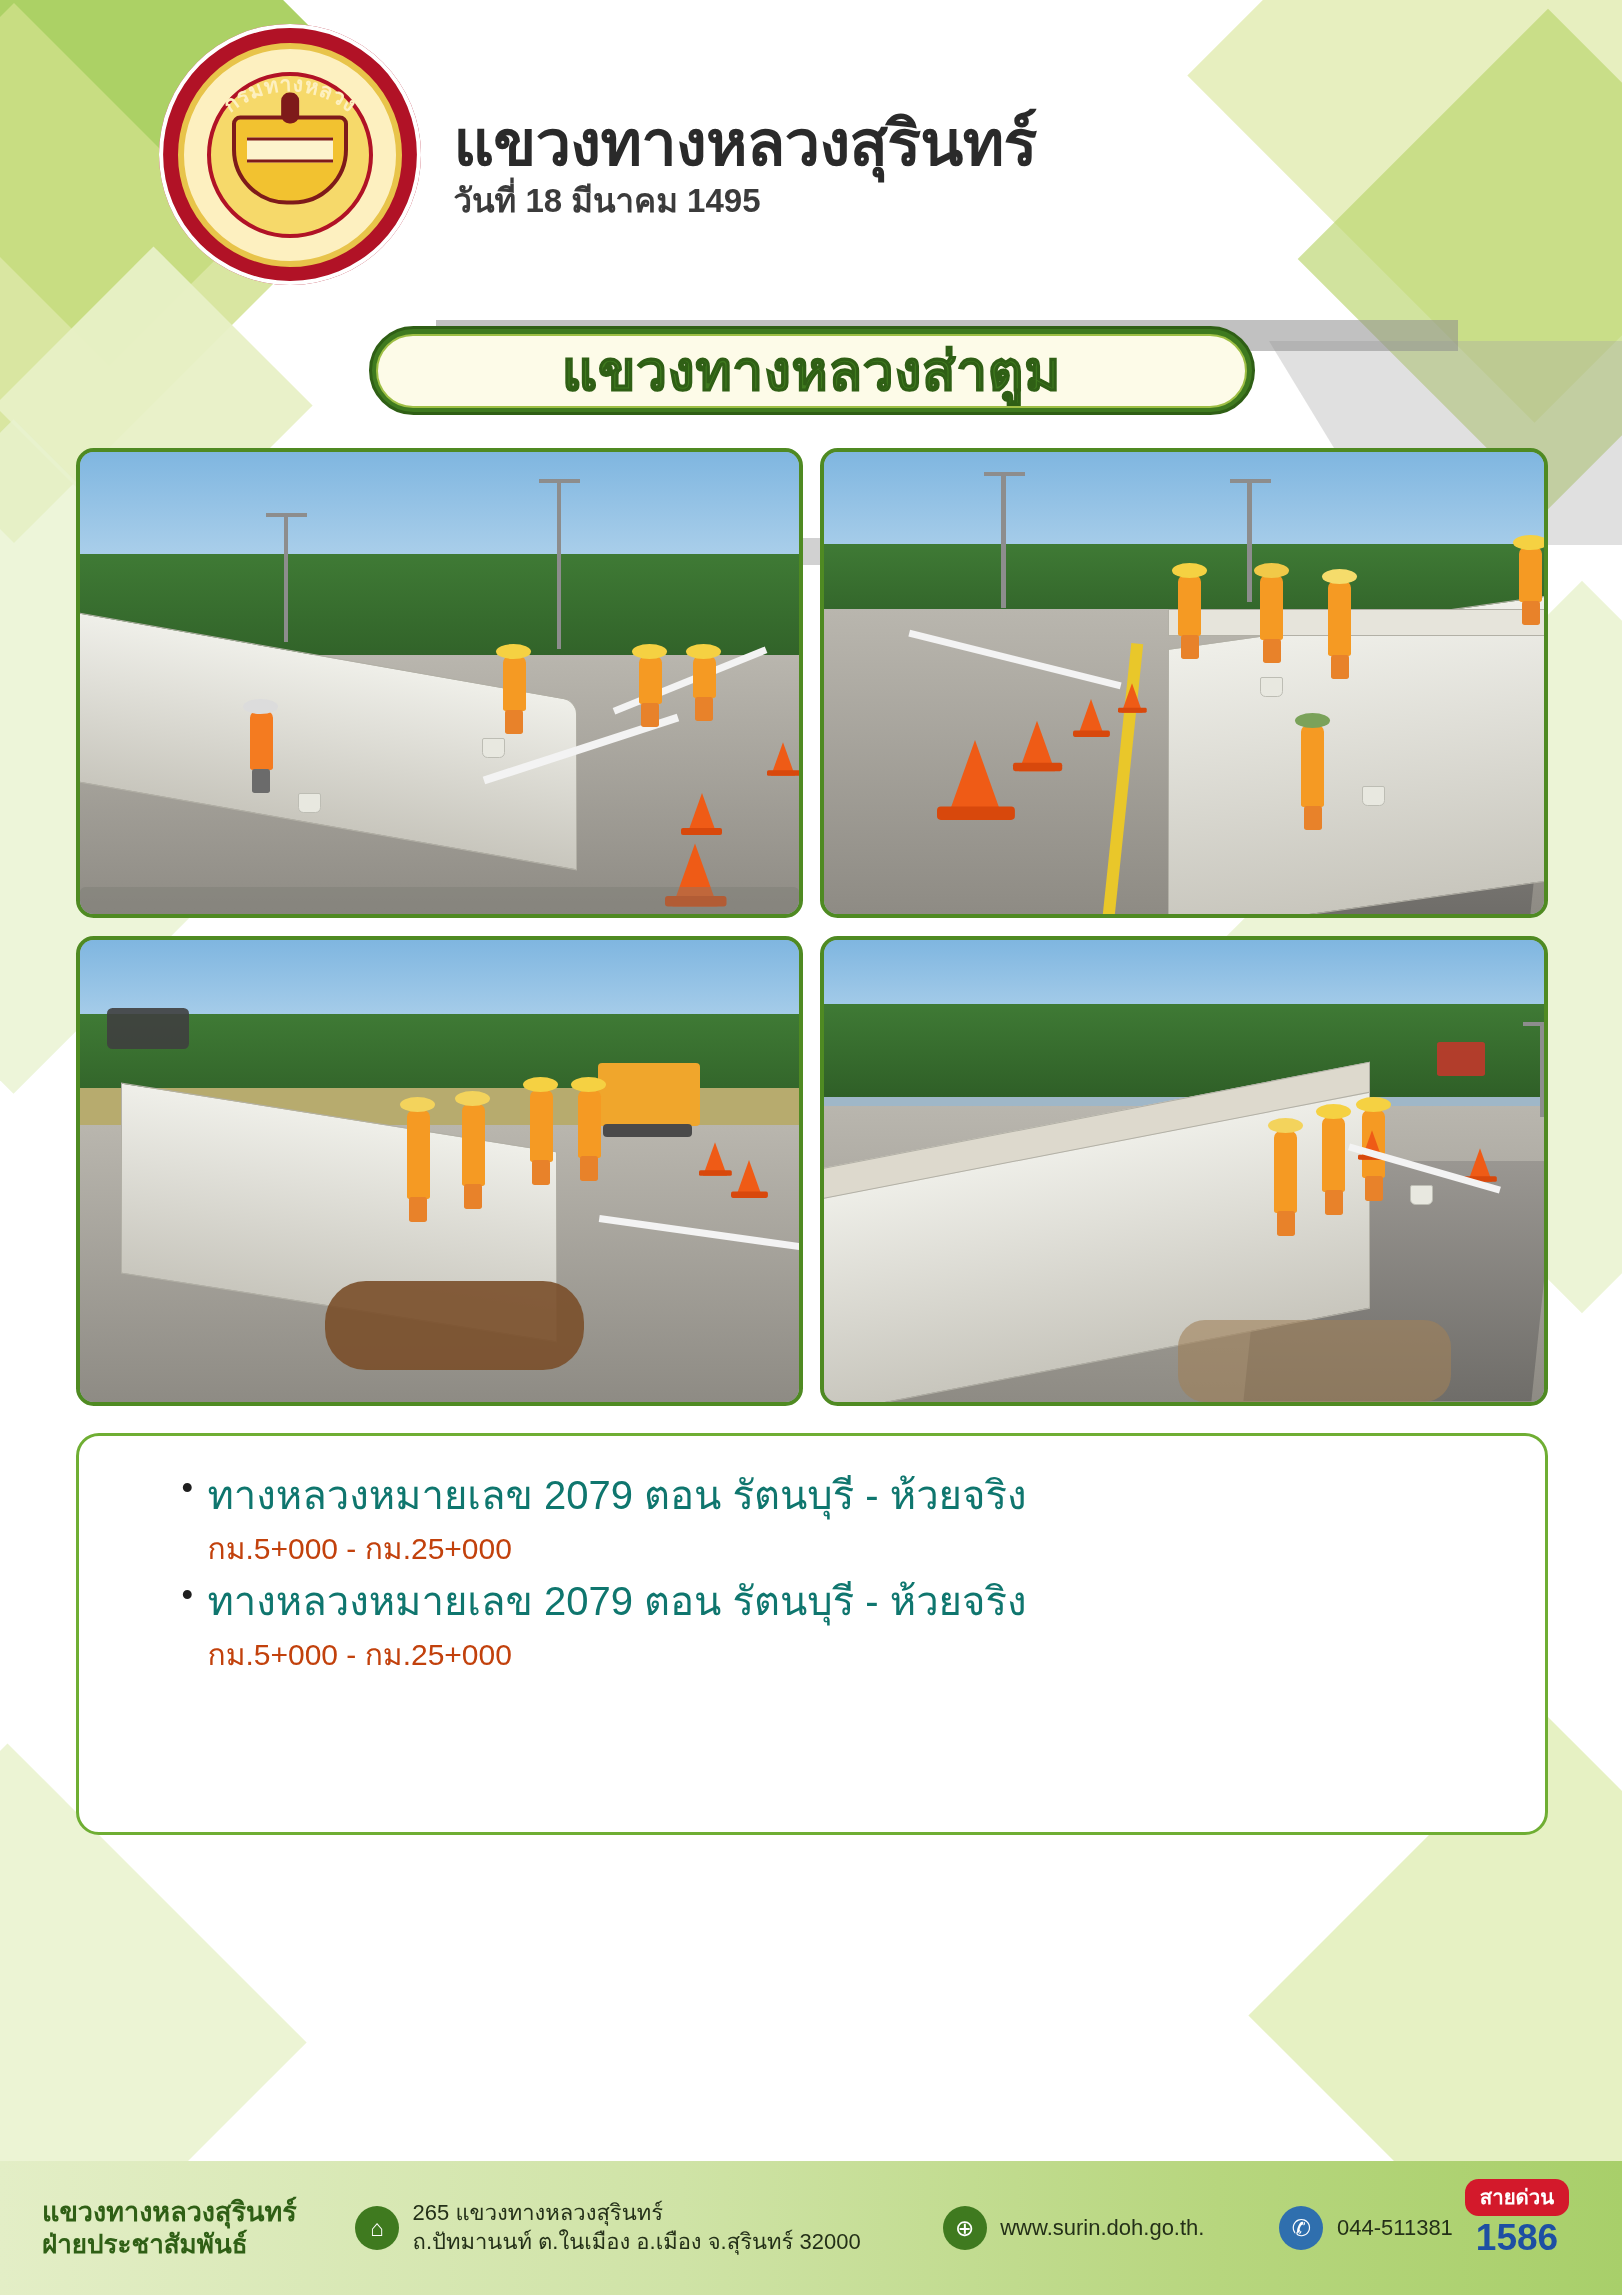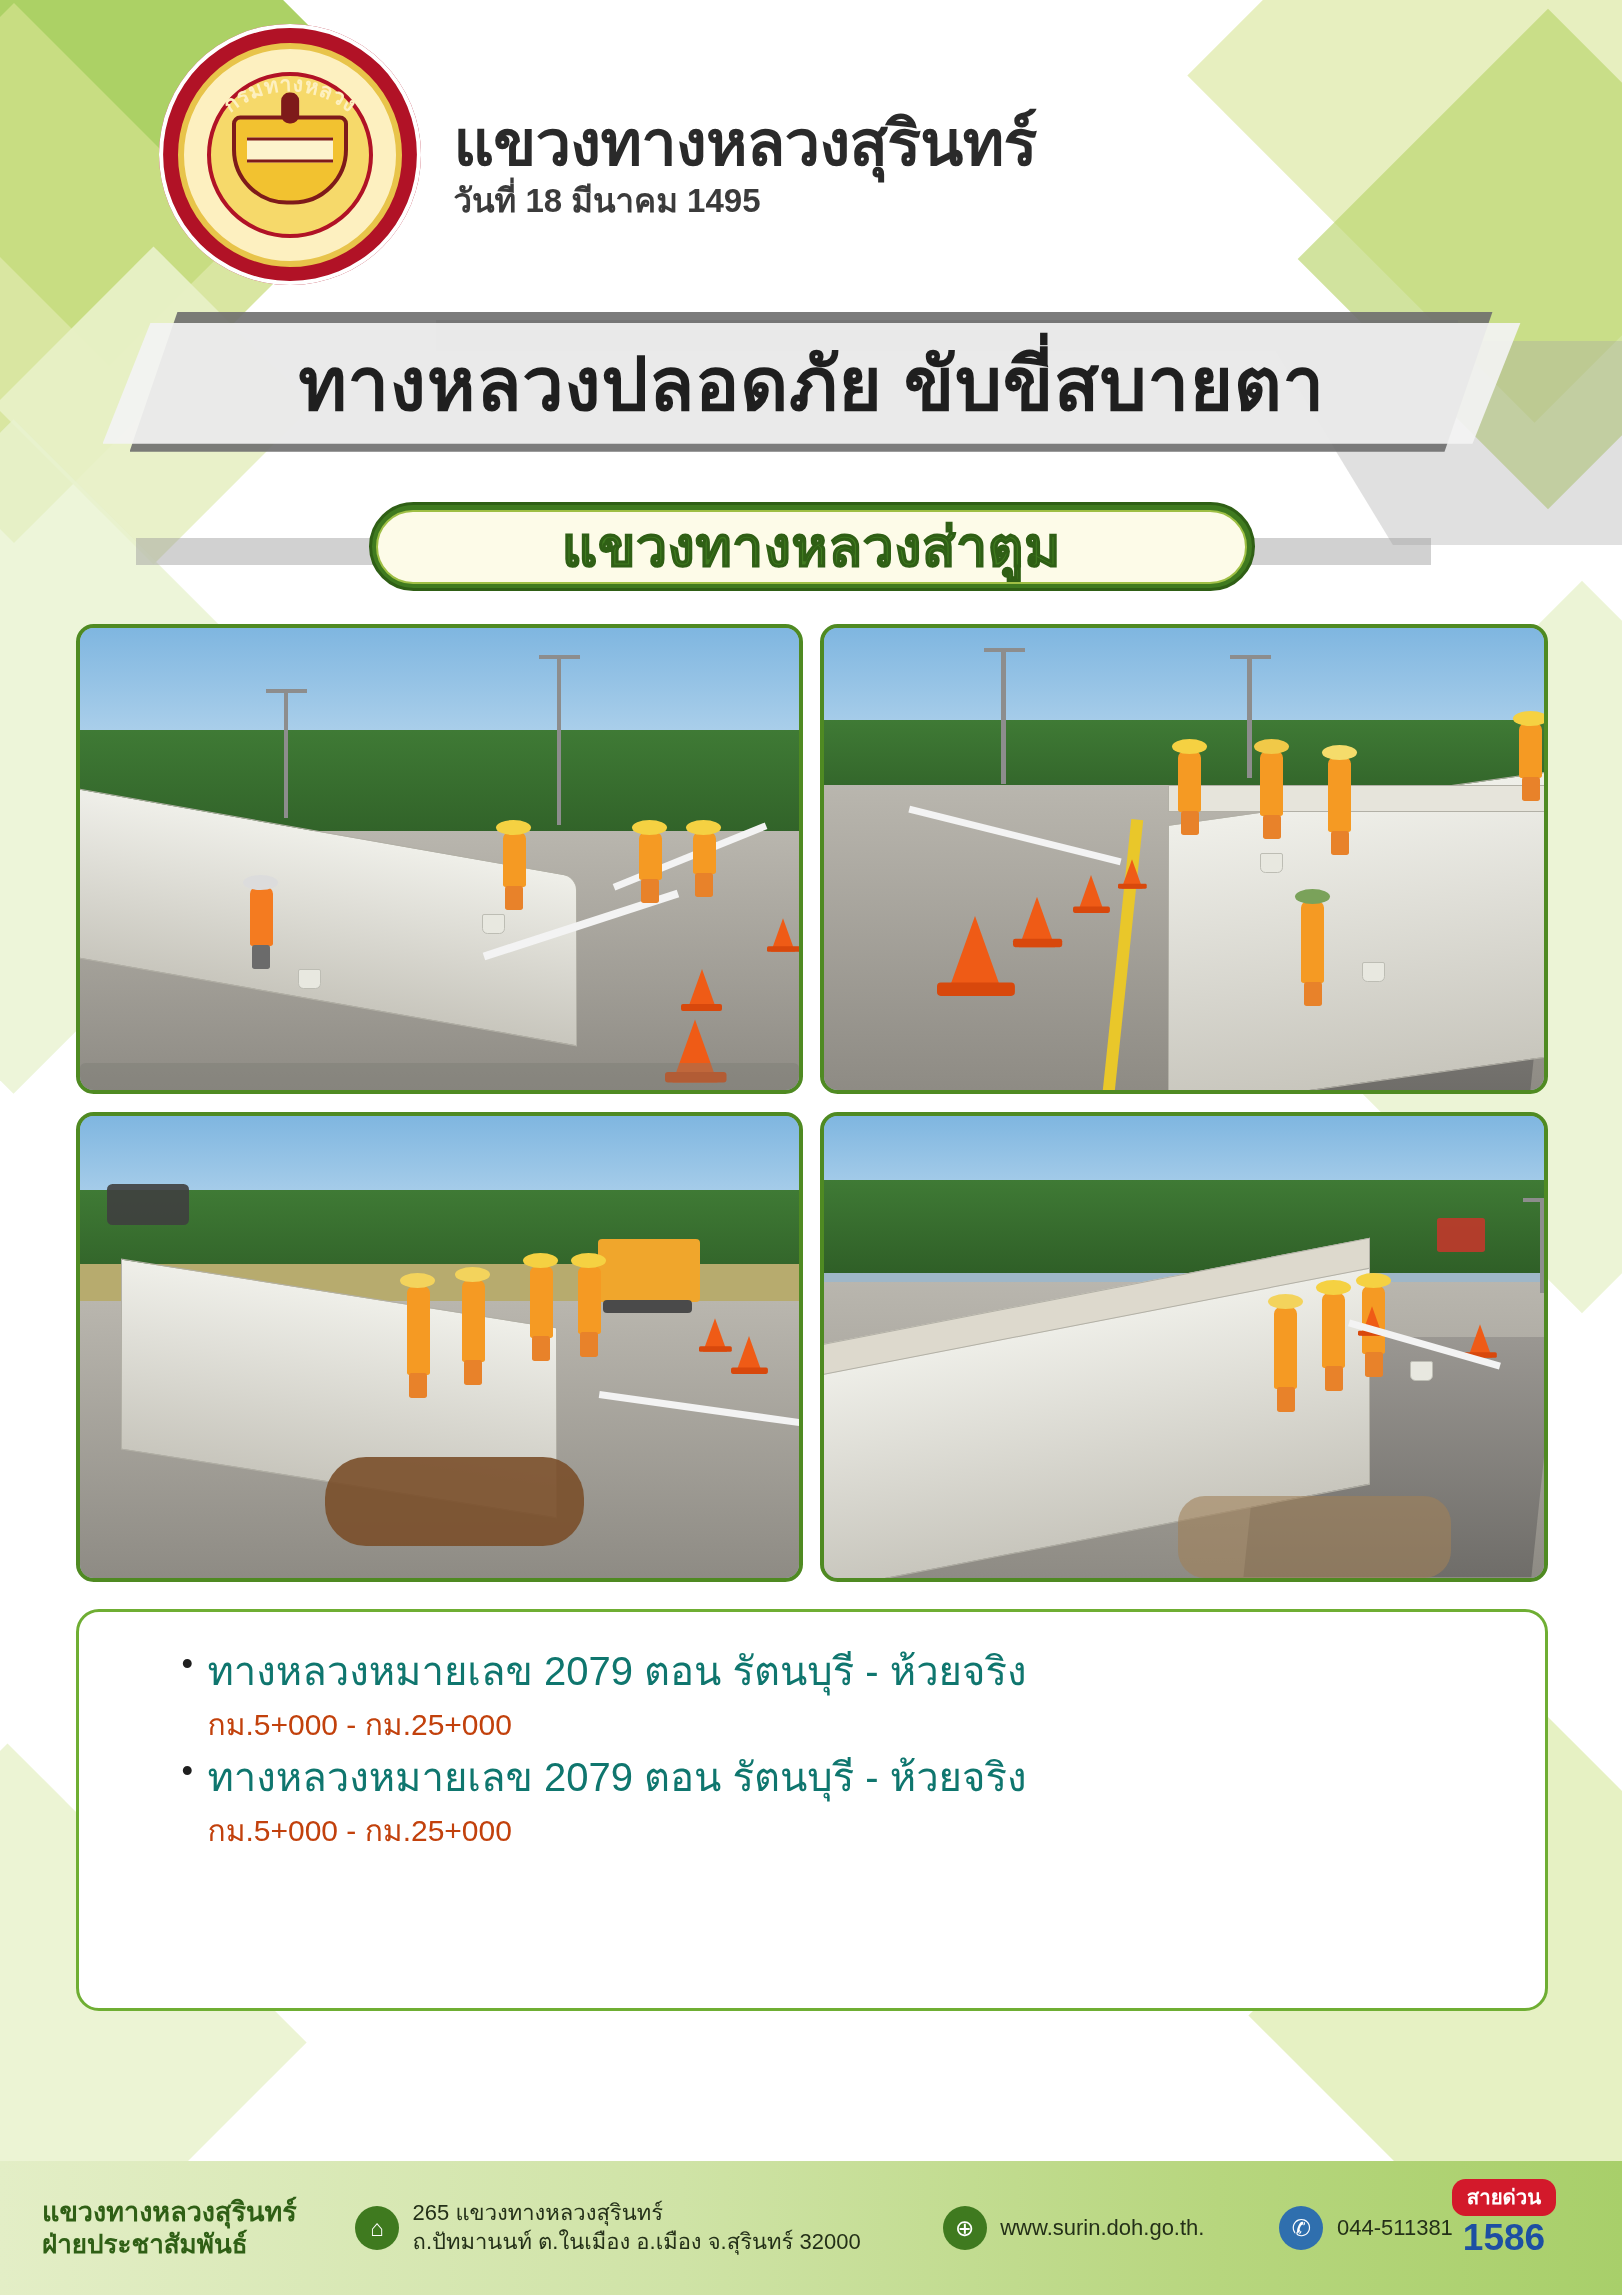--- a/index.html
+++ b/index.html
@@ -300,21 +300,21 @@
   .f-item { display: flex; align-items: center; margin-left: 27px; }
   .f-circle {
     width: 44px; height: 44px; border-radius: 50%;
     background: #3f7a1f; color: #fff;
     display: flex; align-items: center; justify-content: center;
     font-size: 23px; flex: 0 0 auto;
   }
   .f-circle.blue { background: #2f6fae; }
   .f-text { margin-left: 13.6px; font-size: 22px; color: #243018; line-height: 1.3; }
   .hotline {
-    position: absolute; right: 44px; top: 17.7px;
+    position: absolute; right: 31px; top: 17.7px;
     width: 150px; text-align: center;
   }
   .hotline .tag {
     display: inline-block;
     background: #d3192b; color: #fff;
     font-size: 20.4px; font-weight: bold;
     padding: 2.7px 15px; border-radius: 13.6px;
   }
   .hotline .num {
     font-size: 37px; font-weight: bold; color: #1d4fa3; margin-top: 1.4px;
@@ -352,25 +352,20 @@
           </defs>
         <text><textPath href="#arcp" startOffset="50%" text-anchor="middle">กรมทางหลวง</textPath></text>
       </svg>
     </div>
     <div class="header-text">
       <div class="h-title">แขวงทางหลวงสุรินทร์</div>
       <div class="h-sub2">วันที่ 18 มีนาคม 1495</div>
     </div>
   </div>
 
-  <div class="slogan-wrap">
-    <div class="slogan-bar dark"></div>
-    <div class="slogan-bar"></div>
-    <div class="slogan-text">ทางหลวงปลอดภัย ขับขี่สบายตา</div>
-  </div>
 
   <div class="pill-wrap">
     <div class="pill-outer"></div>
     <div class="pill-inner"></div>
     <div class="pill-text">แขวงทางหลวงส่าตูม</div>
   </div>
 
   <div class="photos">
 
     <div class="photo">

